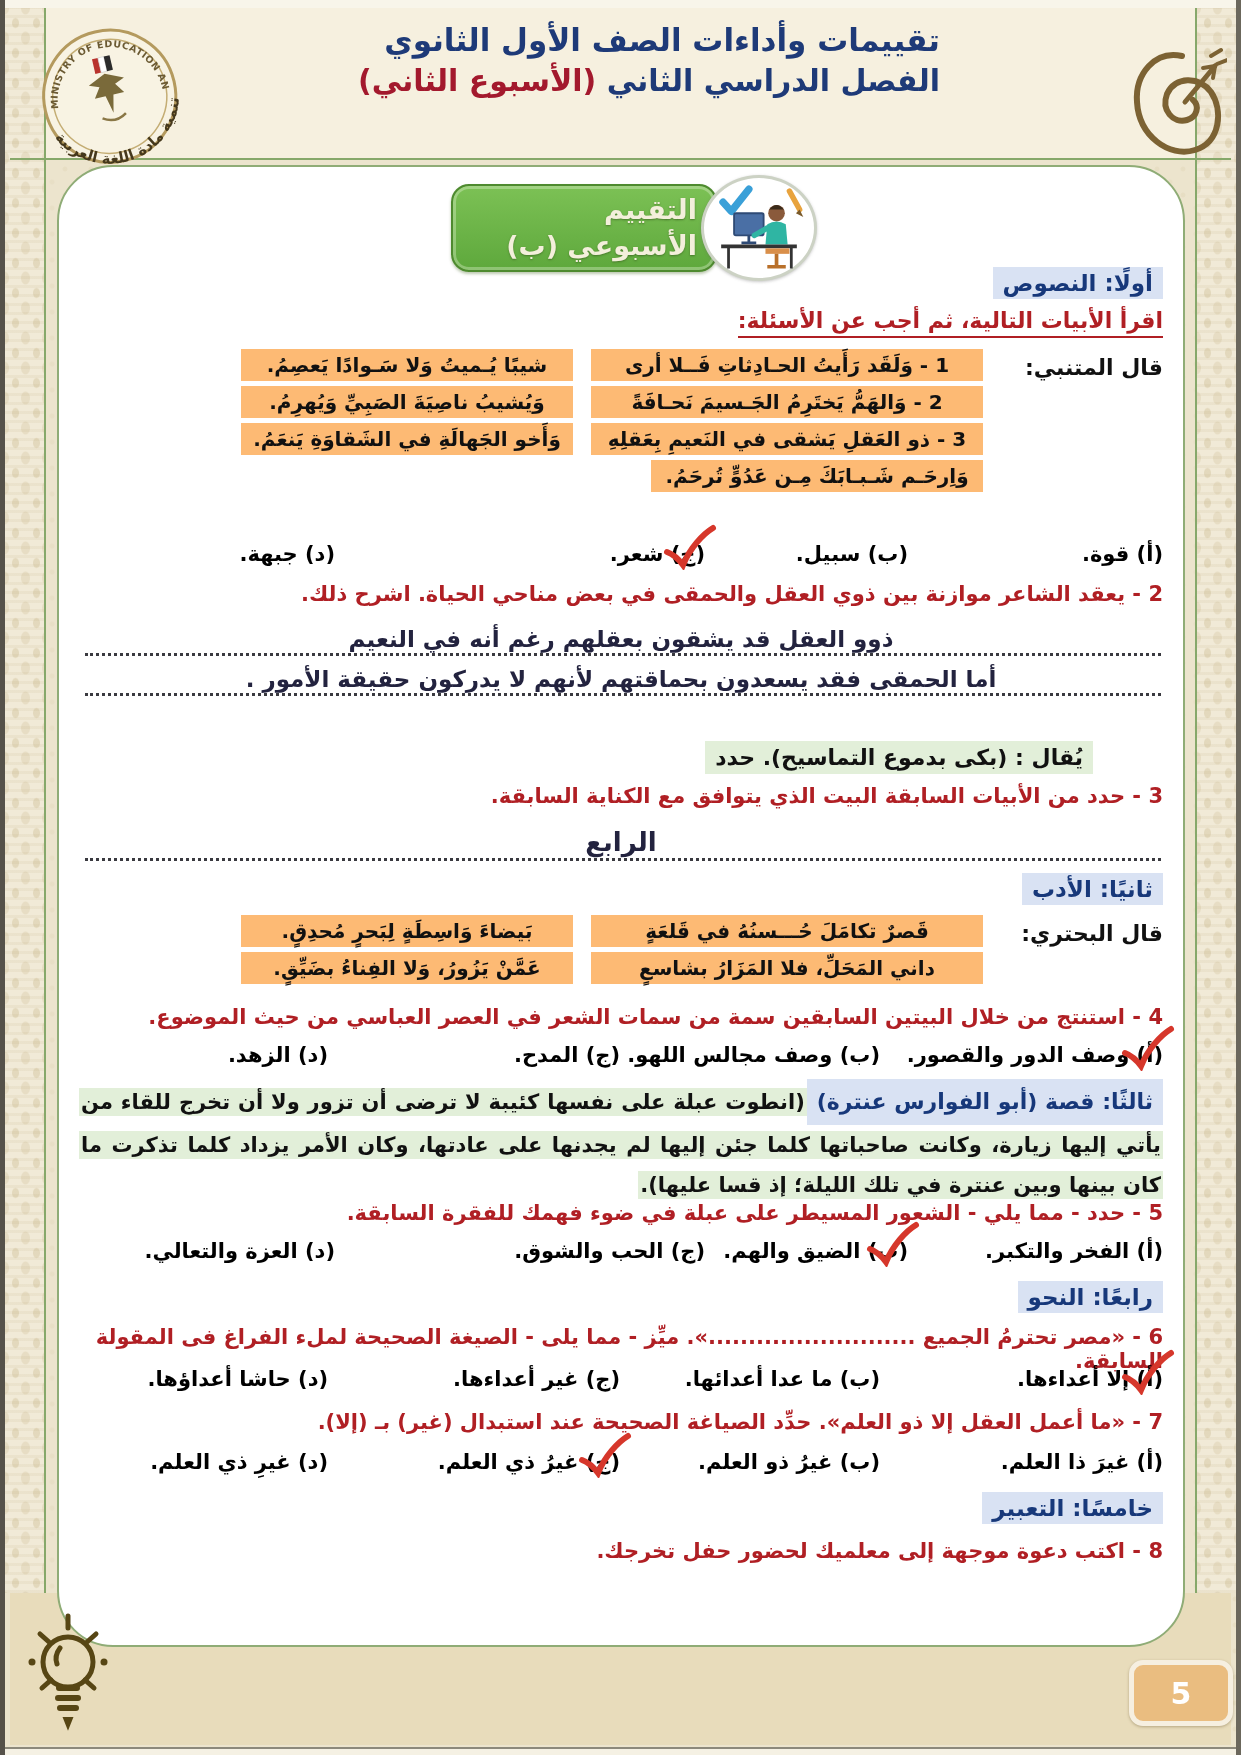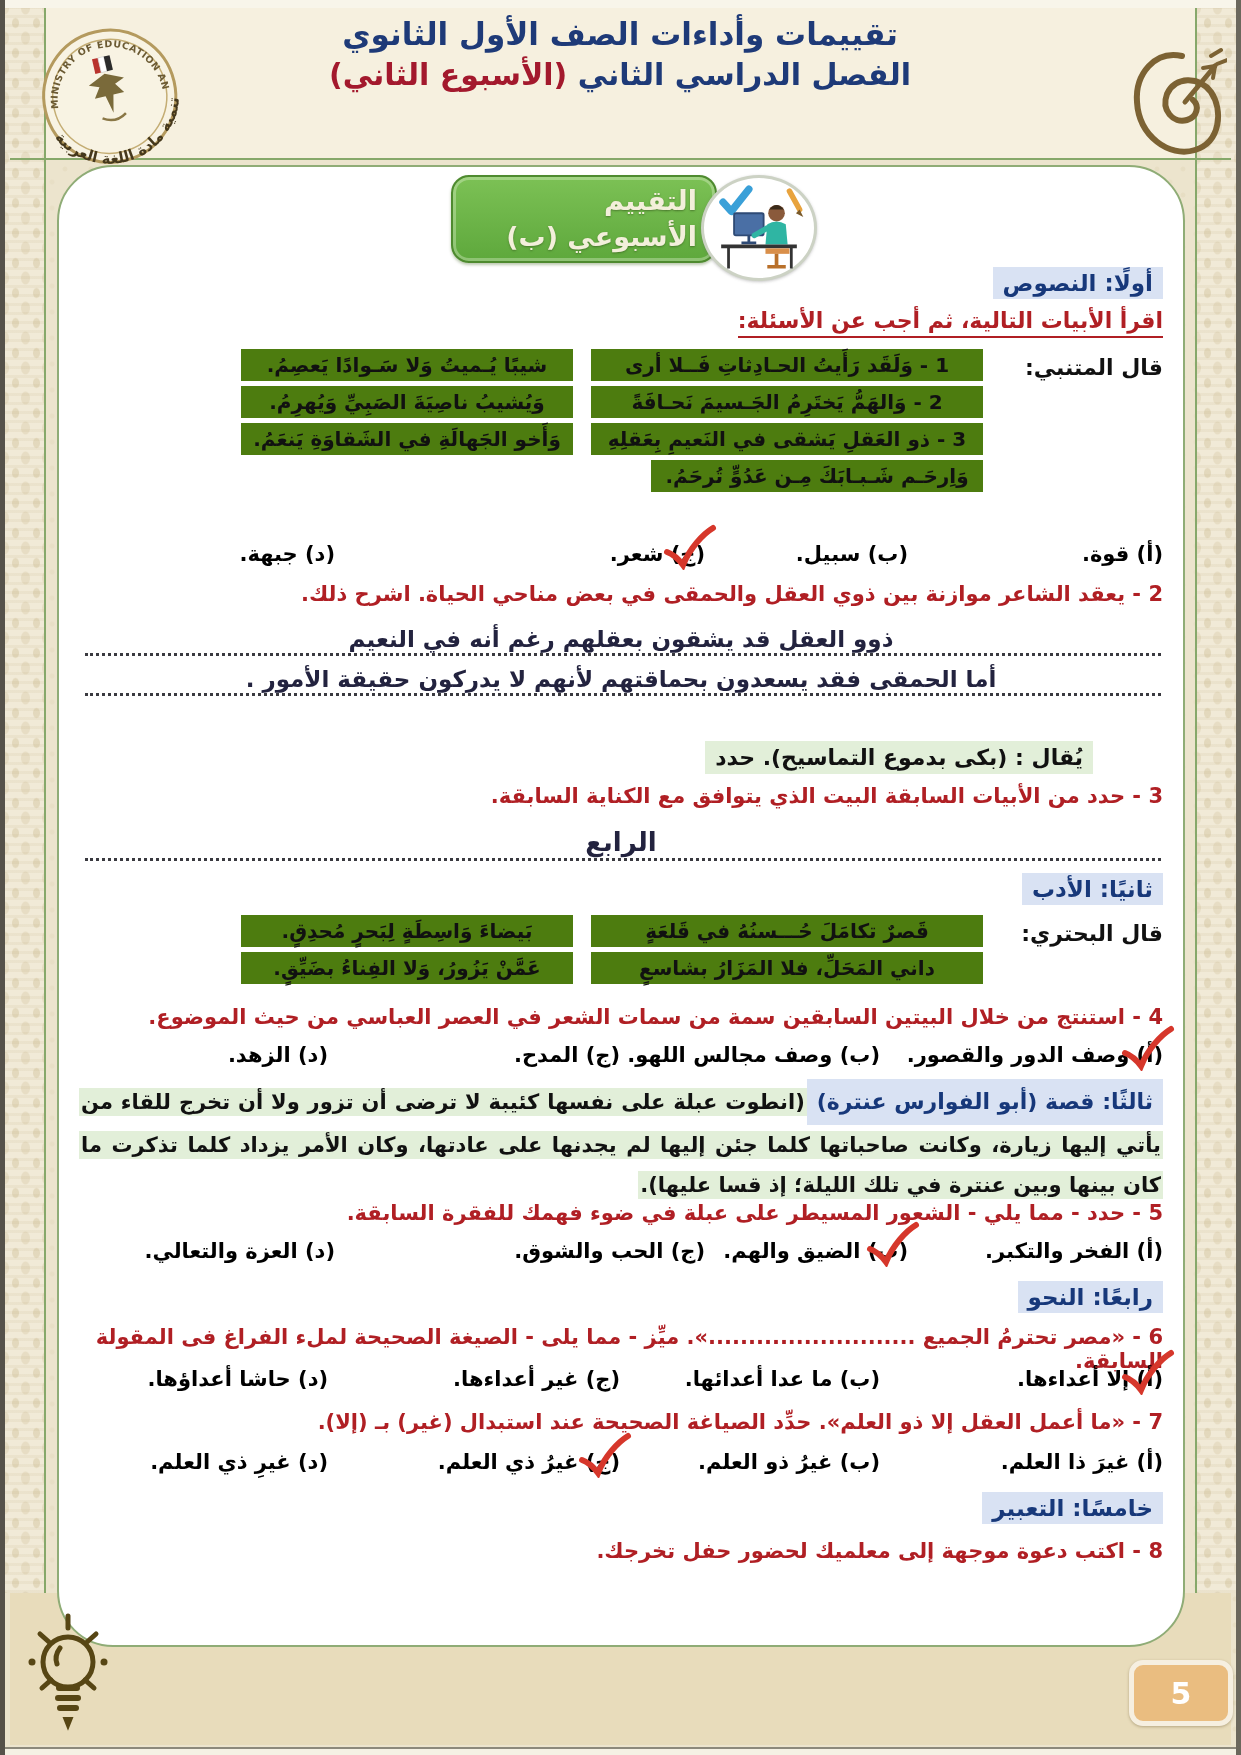--- a/index.html
+++ b/index.html
@@ -24,21 +24,21 @@
       repeating-linear-gradient(0deg, rgba(180,160,110,.10) 0 3px, transparent 3px 9px),
       radial-gradient(rgba(190,170,120,.28) 3px, transparent 4px) 0 0/21px 30px,
       radial-gradient(rgba(190,170,120,.20) 4px, transparent 5px) 10px 15px/21px 30px,
       #f1ead7;
   }
   .strip-left{left:5px;border-right:2px solid #86a86a;}
   .strip-right{right:5px;border-left:2px solid #86a86a;}
   
   .header-band{position:absolute;left:46px;right:46px;top:8px;height:150px;background:#f6f0df;z-index:1;}
   .header-rule{position:absolute;left:10px;right:10px;top:158px;height:2px;background:#86a86a;z-index:1;}
-  .titles{position:absolute;top:16px;left:300px;width:640px;text-align:center;direction:rtl;z-index:2;}
+  .titles{position:absolute;top:22px;left:300px;width:640px;text-align:right;direction:rtl;z-index:2;}
   .title1{font-size:31px;font-weight:bold;color:#1e3a78;letter-spacing:0;}
   .title2{font-size:30px;font-weight:bold;color:#1e3a78;margin-top:5px;}
   .title2 .week{color:#a3192d;}
   .logo{position:absolute;left:26px;top:18px;width:172px;height:176px;transform:rotate(-13deg);z-index:3;}
   .target-icon{position:absolute;right:14px;top:38px;z-index:2;}
   
   .bottom-band{position:absolute;left:10px;right:10px;top:1593px;height:152px;background:#e8dcbb;z-index:1;}
   .bulb{position:absolute;left:24px;top:1600px;z-index:3;}
   .page-num{
     position:absolute;right:8px;top:1660px;width:104px;height:66px;z-index:3;
@@ -46,21 +46,21 @@
     display:flex;align-items:center;justify-content:center;
     color:#fff;font-size:30px;font-weight:bold;box-shadow:0 1px 3px rgba(120,100,60,.45);
   }
   
   .card{
     position:absolute;left:57px;top:165px;width:1128px;height:1482px;z-index:2;
     background:#ffffff;border:2px solid #8fac76;border-radius:56px;
   }
   .row{position:absolute;right:20px;left:20px;direction:rtl;}
   
-  .badge-wrap{position:absolute;top:8px;left:392px;display:flex;direction:ltr;z-index:2;}
+  .badge-wrap{position:absolute;top:8px;left:392px;display:flex;direction:ltr;align-items:center;z-index:2;}
   .badge-box{
     width:266px;height:88px;border-radius:18px;
     background:linear-gradient(180deg,#7cc155 0%,#5ea83c 100%);
     border:2px solid #4e8a2f;box-shadow:inset 0 0 0 3px rgba(235,245,220,.35), 0 2px 3px rgba(90,120,60,.4);
     display:flex;flex-direction:column;justify-content:center;
     padding:4px 18px 4px 8px;direction:rtl;
   }
   .badge-box span{color:#f3efdb;font-weight:bold;font-size:27px;line-height:36px;text-shadow:0 1px 2px rgba(50,80,25,.55);}
   .badge-circle{
     width:116px;height:106px;border-radius:50%;background:#fff;
@@ -70,21 +70,21 @@
   
   .chip-blue{display:inline-block;background:#d9e2f3;color:#17387a;font-weight:bold;font-size:23px;padding:3px 10px;}
   .chip-green{display:inline-block;background:#e2efd9;color:#111;font-weight:bold;font-size:22px;padding:4px 10px;}
   .red-q{color:#b01f24;font-weight:bold;font-size:21px;}
   .instr{color:#b01f24;font-weight:bold;font-size:22px;border-bottom:2px solid #b01f24;display:inline-block;padding-bottom:3px;}
   
   .poem{display:flex;direction:rtl;}
   .poem-label{flex:0 0 180px;font-size:22px;font-weight:bold;color:#111;padding-top:6px;}
   .verses{display:flex;flex-direction:column;gap:5px;}
   .verse{display:flex;direction:rtl;gap:10px;}
-  .hr,.hl{background:#4d7c0f;font-weight:bold;font-size:20px;color:#111;padding:4px 10px;text-align:center;white-space:nowrap;}
+  .hr,.hl{background:#fdba74;font-weight:bold;font-size:20px;color:#111;padding:4px 10px;text-align:center;white-space:nowrap;}
   .hr{width:392px;margin-left:8px;}
   .hl{width:332px;}
   
   .opts{display:grid;direction:rtl;color:#000;font-weight:bold;font-size:21px;}
   .g1{grid-template-columns:255px 203px 370px auto;}
   .g2{grid-template-columns:283px 260px 292px auto;}
   .opt{position:relative;white-space:nowrap;}
   .check{position:absolute;right:-12px;top:-18px;z-index:2;}
   
   .ansrow{height:40px;}

